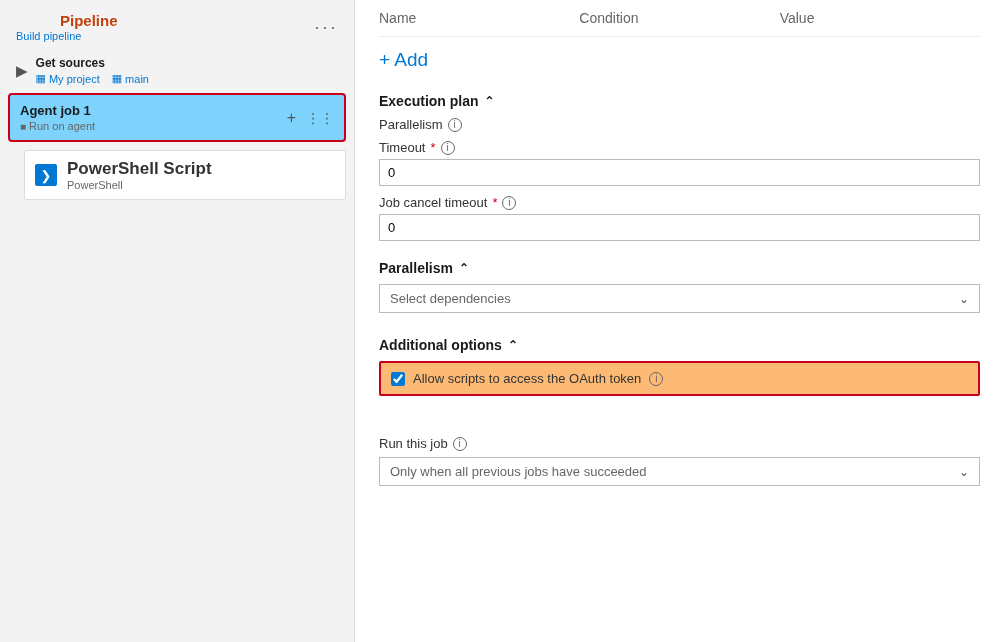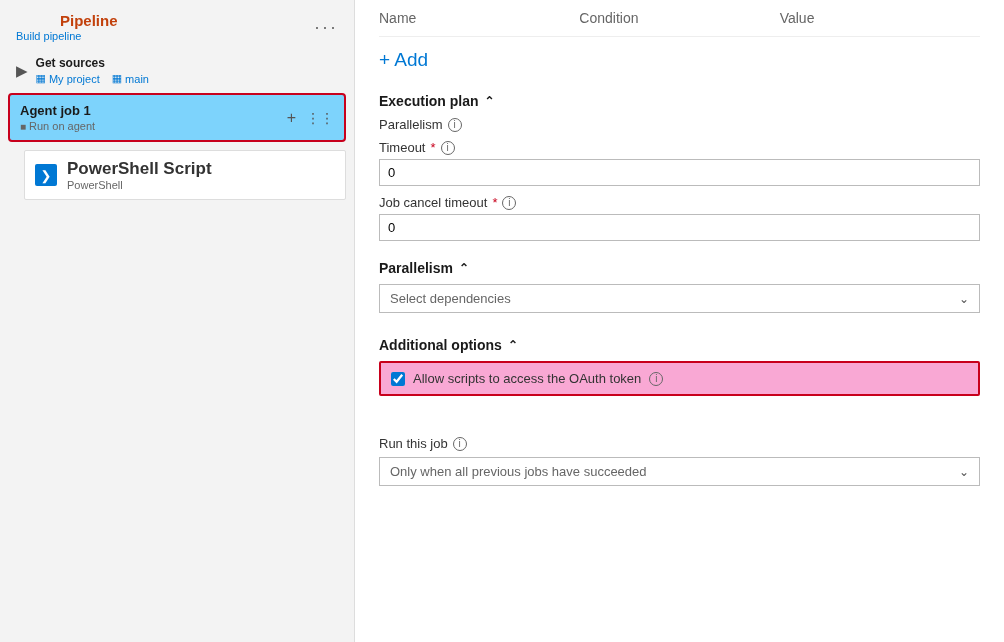--- a/index.html
+++ b/index.html
@@ -257,21 +257,21 @@
 
     
     .checkbox-row {
       display: flex;
       align-items: center;
       gap: 8px;
       padding: 8px 10px;
       border: 2px solid #c8001c;
       border-radius: 2px;
       margin-bottom: 12px;
-      background: #f9a8d4;
+      background: #fdba74;
     }
     .checkbox-row input[type=checkbox] {
       accent-color: #0078d4;
       width: 14px;
       height: 14px;
     }
     .checkbox-label {
       font-size: 13px;
     }
 

